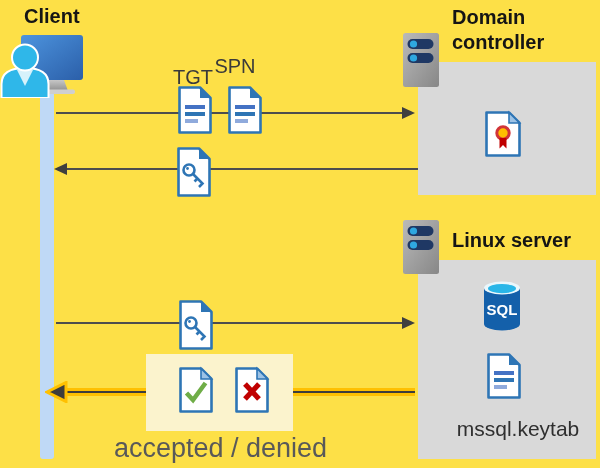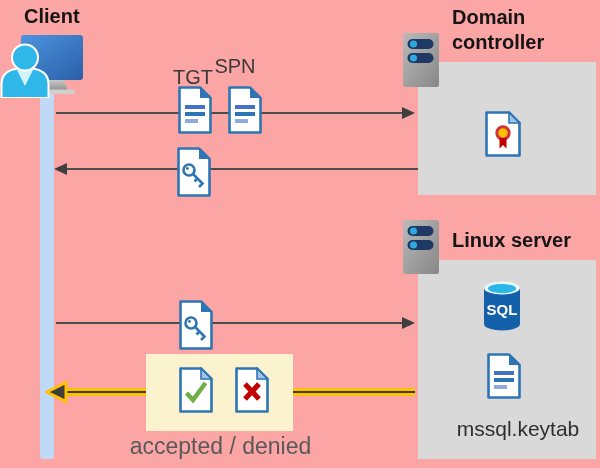--- a/index.html
+++ b/index.html
@@ -1,31 +1,31 @@
 <!DOCTYPE html>
 <html><head>
 <meta charset="utf-8">
 <style>
   html,body{margin:0;padding:0;background:#fff;}
-  #canvas{position:relative;width:600px;height:468px;background:#fca5a5;overflow:hidden;
+  #canvas{position:relative;width:600px;height:468px;background:#fde047;overflow:hidden;
           font-family:"Liberation Sans",sans-serif;}
   .abs{position:absolute;}
   .title{font-weight:bold;font-size:20px;color:#151515;line-height:1.25;}
   .lbl{font-size:20px;color:#3a3a3a;text-align:center;}
   .gray-box{background:#D9D9D9;}
   .hline{height:0;border-top:2px solid #4D4D4D;}
   .arr-right{width:0;height:0;border-top:6px solid transparent;border-bottom:6px solid transparent;
              border-left:13px solid #3f3f3f;}
   .arr-left{width:0;height:0;border-top:6px solid transparent;border-bottom:6px solid transparent;
             border-right:13px solid #3f3f3f;}
   .lifeline{background:#BFD9F6;border-radius:3px;}
   .ylw-line{background:#FFC000;}
   .ylw-core{position:absolute;left:0;top:3px;width:100%;height:2.4px;background:#3d3d3d;}
   .hl-box{background:#FBF3CD;}
-  .result{font-size:23px;color:#595959;text-align:center;}
+  .result{font-size:27px;color:#595959;text-align:center;}
   .keytab{font-size:21px;color:#2f2f2f;text-align:center;}
   svg{display:block;}
 </style>
 </head>
 <body>
 
 <div id="canvas">
 
   <svg width="0" height="0" style="position:absolute" aria-hidden="true">
     <defs>

